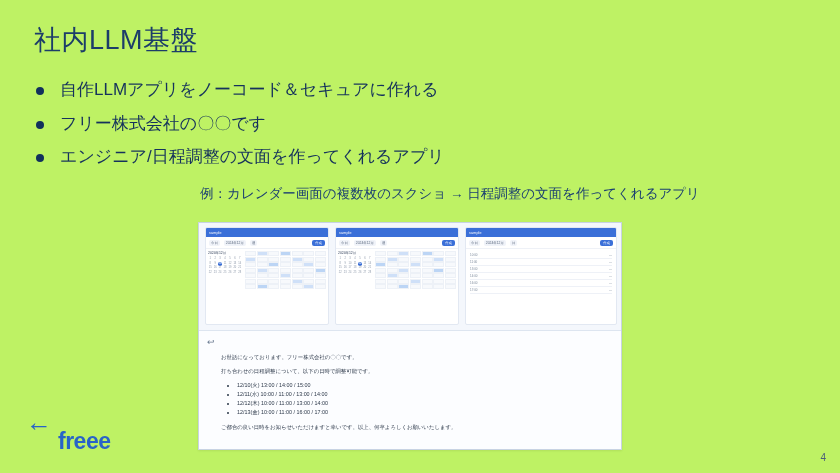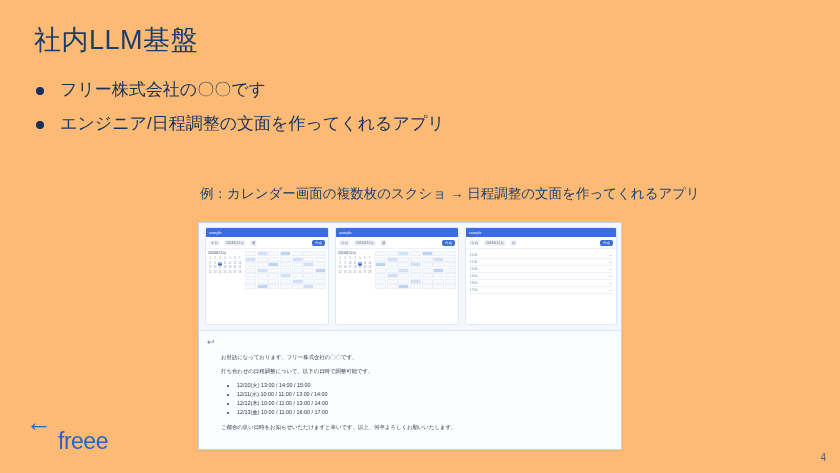--- a/index.html
+++ b/index.html
@@ -10,21 +10,21 @@
     width: 840px;
     height: 473px;
     background: #eaf0f9;
     font-family: "Liberation Sans", sans-serif;
     overflow: hidden;
     position: relative;
   }
   .slide {
     position: absolute;
     inset: 0;
-    background: #fdba74;
+    background: #bef264;
   }
   .title {
     position: absolute;
     left: 34px;
     top: 22px;
     font-size: 27px;
     color: #1c3d69;
     letter-spacing: 0.5px;
     font-weight: 400;
   }
@@ -236,39 +236,43 @@
   .logo-mark {
     color: #2864c8;
     font-size: 26px;
     line-height: 1;
     transform: translateY(-1px);
   }
   .logo-text {
     color: #2864c8;
     font-size: 23px;
     letter-spacing: -0.5px;
-    font-weight: 400;
+    font-weight: 700;
     margin-top: 37px;
   }
   .page-num {
     position: absolute;
     right: 14px;
     bottom: 10px;
     font-size: 10px;
     color: #4a5d7a;
   }
 </style>
 </head>
 <body>
 
 <div class="slide">
 
   <div class="title">社内LLM基盤</div>
 
   <div class="bullets">
+    <div class="bullet">
+      <span class="bullet-dot"></span>
+      <span class="bullet-text">自作LLMアプリをノーコード＆セキュアに作れる</span>
+    </div>
     <div class="bullet">
       <span class="bullet-dot"></span>
       <span class="bullet-text">フリー株式会社の〇〇です</span>
     </div>
     <div class="bullet">
       <span class="bullet-dot"></span>
       <span class="bullet-text">エンジニア/日程調整の文面を作ってくれるアプリ</span>
     </div>
   </div>
 

